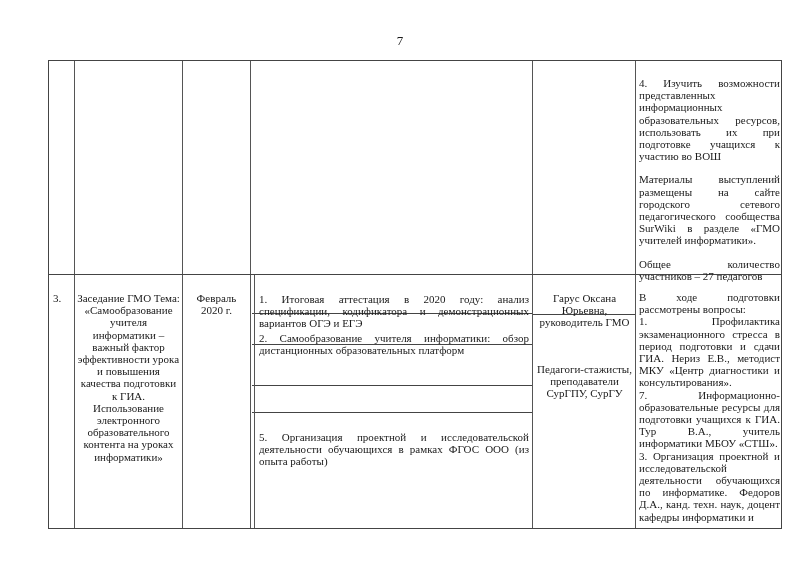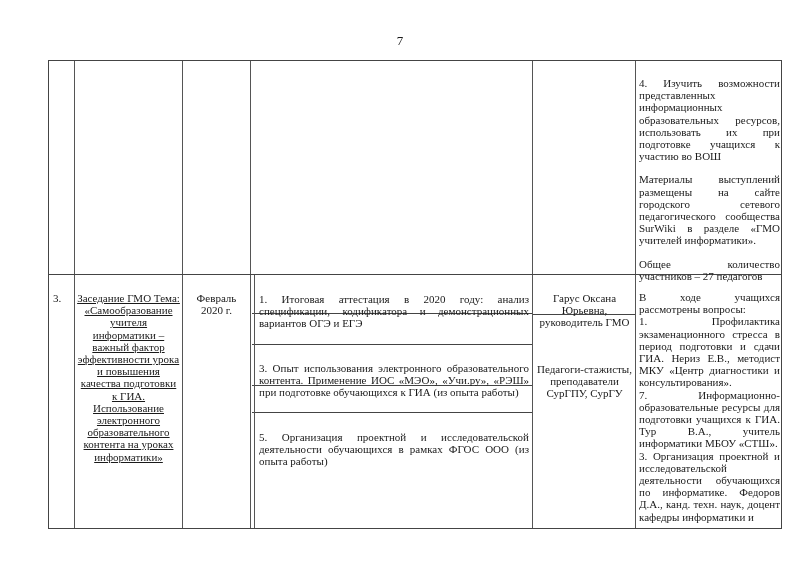--- a/index.html
+++ b/index.html
@@ -42,29 +42,29 @@
 
   <div class="cell justify" style="left:590px; top:1px; width:141px;">
     <p class="para">4. Изучить возможности представленных информационных образовательных ресурсов, использовать их при подготовке учащихся к участию во ВОШ</p>
     <div class="gap"></div>
     <p class="para">Материалы выступлений размещены на сайте городского сетевого педагогического сообщества SurWiki в разделе «ГМО учителей информатики».</p>
     <div class="gap"></div>
     <p class="para">Общее количество участников – 27 педагогов</p>
   </div>
 
   <div class="cell" style="left:4px; top:216px; width:20px;">3.</div>
-  <div class="cell center" style="left:28px; top:216px; width:103px;text-decoration:underline;">Заседание ГМО Тема: «Самообразование учителя информатики – важный фактор эффективности урока и повышения качества подготовки к ГИА. Использование электронного образовательного контента на уроках информатики»</div>
+  <div class="cell center" style="left:28px; top:216px; width:103px;">Заседание ГМО Тема: «Самообразование учителя информатики – важный фактор эффективности урока и повышения качества подготовки к ГИА. Использование электронного образовательного контента на уроках информатики»</div>
   <div class="cell center" style="left:136px; top:216px; width:63px;">Февраль 2020 г.</div>
 
   <div class="cell justify" style="left:210px; top:217px; width:270px;">1. Итоговая аттестация в 2020 году: анализ спецификации, кодификатора и демонстрационных вариантов ОГЭ и ЕГЭ</div>
-  <div class="cell justify" style="left:210px; top:286px; width:270px;">3. Опыт использования электронного образовательного контента. Применение ИОС «МЭО», «Учи.ру», «РЭШ» при подготовке обучающихся к ГИА (из опыта работы)</div>
+  <div class="cell justify" style="left:210px; top:256px; width:270px;">2. Самообразование учителя информатики: обзор дистанционных образовательных платформ</div>
   <div class="cell justify" style="left:210px; top:355px; width:270px;">5. Организация проектной и исследовательской деятельности обучающихся в рамках ФГОС ООО (из опыта работы)</div>
 
   <div class="cell center" style="left:487px; top:287px; width:97px;">Педагоги-стажисты, преподаватели СурГПУ, СурГУ</div>
   <div class="cell center" style="left:487px; top:216px; width:97px;">Гарус Оксана Юрьевна, руководитель ГМО</div>
 
   <div class="cell justify" style="left:590px; top:215px; width:141px;">
-    <p class="para">В ходе учащихся рассмотрены вопросы:</p>
+    <p class="para">В ходе подготовки рассмотрены вопросы:</p>
     <p class="para">1. Профилактика экзаменационного стресса в период подготовки и сдачи ГИА. Нериз Е.В., методист МКУ «Центр диагностики и консультирования».</p>
     <p class="para">7. Информационно-образовательные ресурсы для подготовки учащихся к ГИА. Тур В.А., учитель информатики МБОУ «СТШ».</p>
     <p class="para">3. Организация проектной и исследовательской деятельности обучающихся по информатике. Федоров Д.А., канд. техн. наук, доцент кафедры информатики и</p>
   </div>
 </div>
 
 </body></html>

